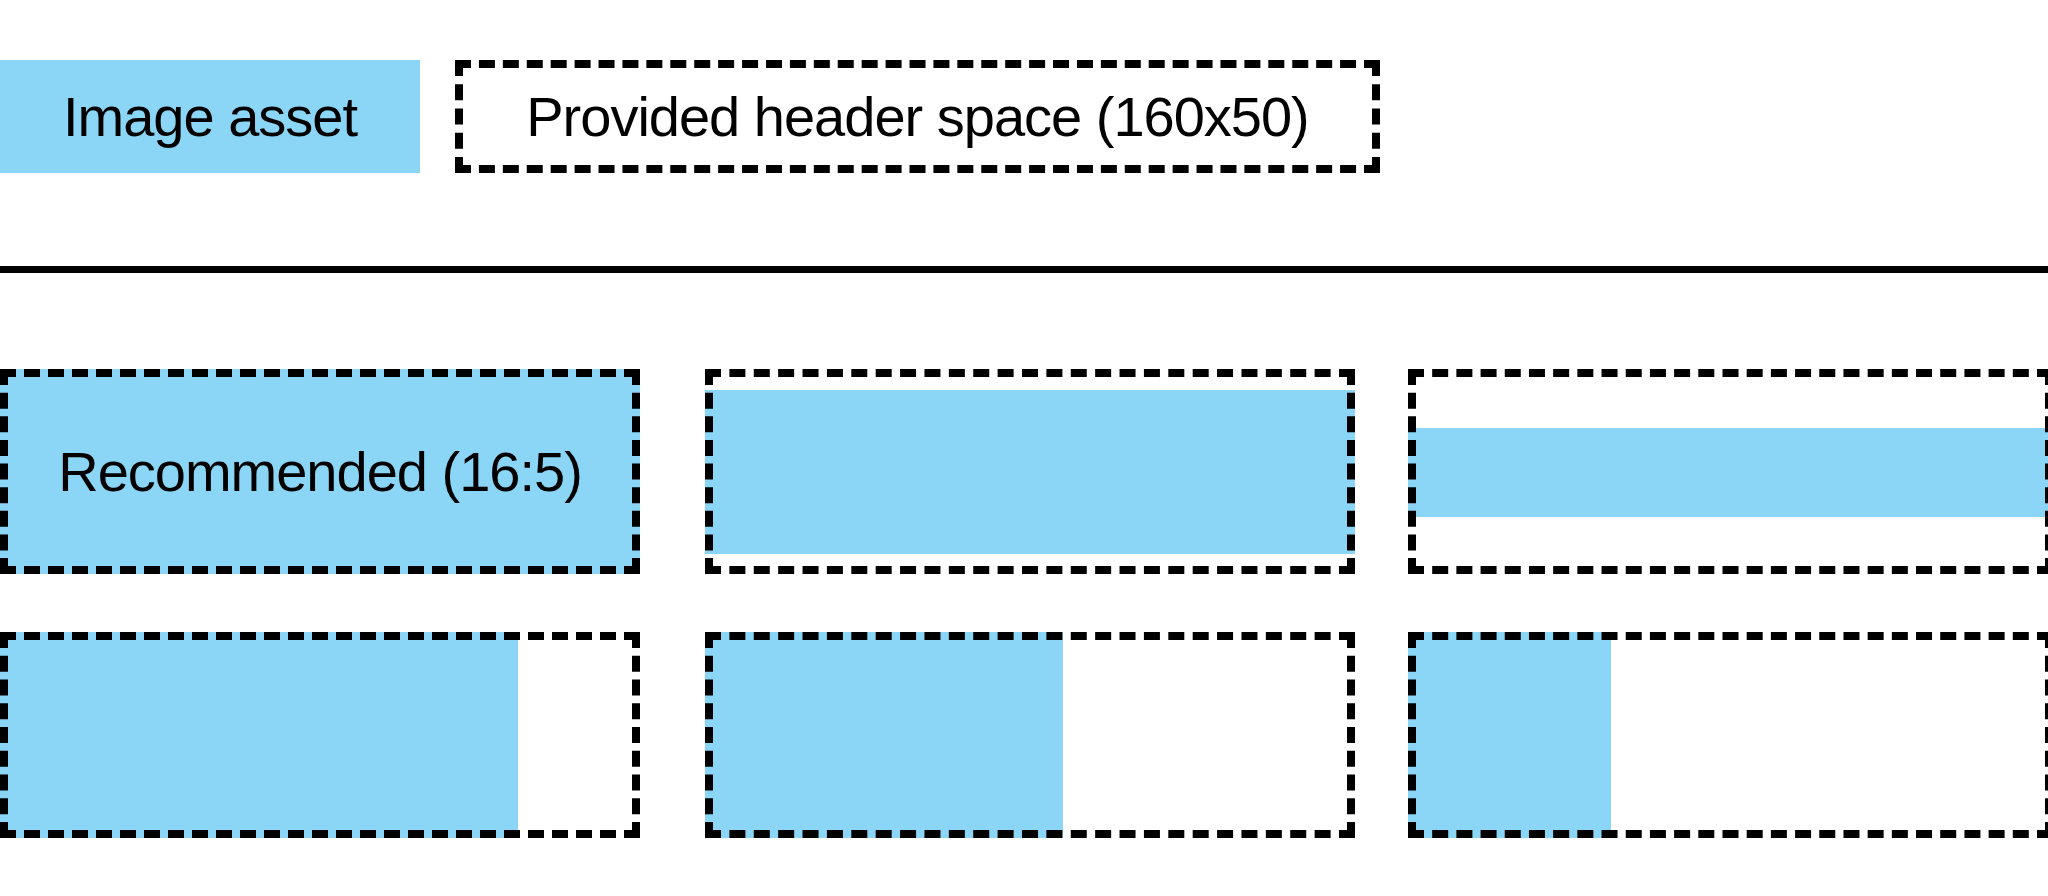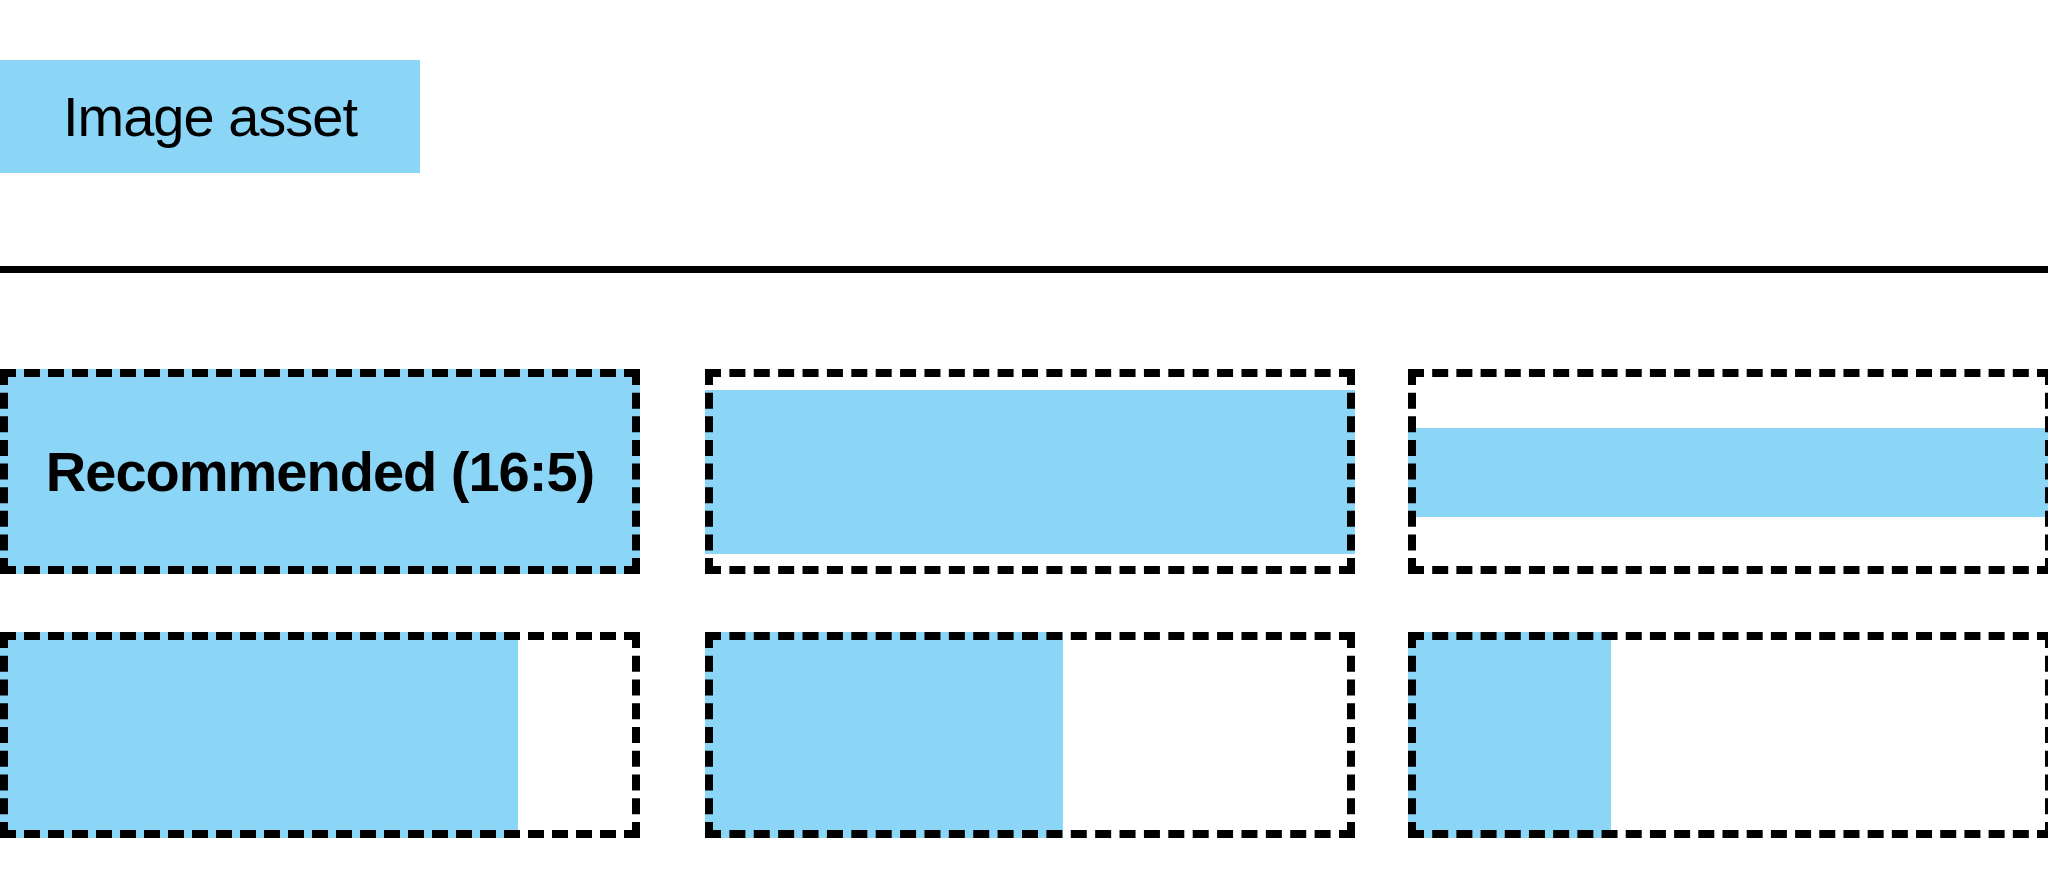--- a/index.html
+++ b/index.html
@@ -72,34 +72,37 @@
     pointer-events: none;
   }
   .box-label-wrap {
     position: absolute;
     inset: 0;
     display: flex; align-items: center; justify-content: center;
     z-index: 2;
   }
   .box-label {
     font-size: 56px;
-    font-weight: 700;
+    font-weight: 400;
     letter-spacing: -1px;
     white-space: nowrap;
   }
 </style>
 </head>
 <body>
 
 <div id="canvas" style="--asset-blue: #8BD5F6; --outline: #000000; --text-color: #000000; --canvas-bg: #ffffff;">
 
   <div class="legend-swatch">
     <span class="legend-label">Image asset</span>
   </div>
 
+  <div class="legend-header-space">
+    <span class="legend-label">Provided header space (160x50)</span>
+  </div>
 
   <div class="divider"></div>
 
   <div class="example-box row1 col1">
     <div class="asset-fill" style="left: 0%; top: 0%; width: 100%; height: 100%;"></div>
     <div class="box-label-wrap">
       <span class="box-label">Recommended (16:5)</span>
     </div>
     <div class="box-outline"></div>
   </div>

